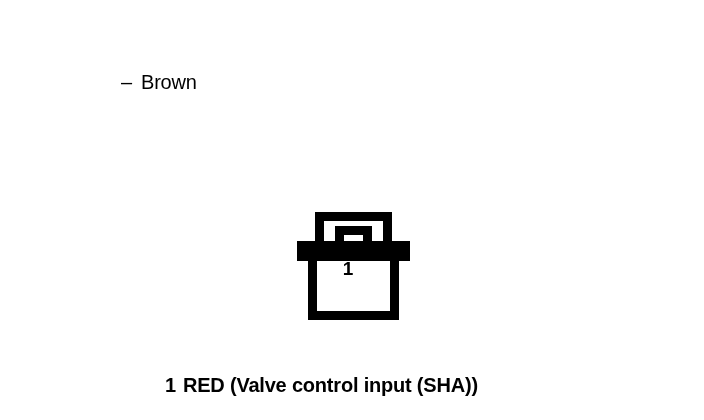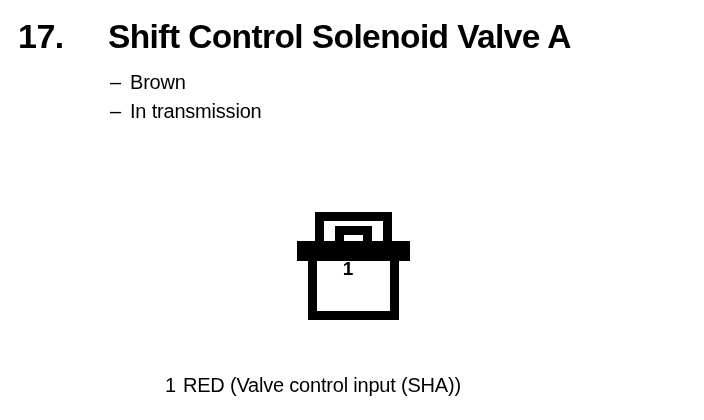--- a/index.html
+++ b/index.html
@@ -44,21 +44,21 @@
     letter-spacing: -0.6px;
     line-height: 44px;
     white-space: nowrap;
     transform: scaleX(0.985);
     transform-origin: left center;
   }
 
   
   #bullet-list {
     position: absolute;
-    left: 110px;
+    left: 121px;
     top: 68px;
     width: 520px;
   }
   .bullet-line {
     font-size: 20px;
     font-weight: normal;
     line-height: 29px;
     height: 29px;
     white-space: nowrap;
     letter-spacing: -0.2px;
@@ -89,46 +89,39 @@
     font-weight: bold;
     line-height: 22px;
   }
 
   
   #pin-caption {
     position: absolute;
     left: 165px;
     top: 372px;
     font-size: 20px;
-    font-weight: normal;
+    font-weight: bold;
     line-height: 26px;
     white-space: nowrap;
     letter-spacing: -0.2px;
   }
   .cap-num {
     display: inline-block;
     margin-right: 7px;
   }
 </style>
 </head>
 <body>
 
 <div id="page">
 
-  <div id="title-row">
-    <span id="item-number">17.</span>
-    <span id="title-text">Shift Control Solenoid Valve A</span>
-  </div>
 
   <div id="bullet-list">
     <div class="bullet-line">
       <span class="bullet-dash">–</span><span>Brown</span>
-    </div>
-    <div class="bullet-line">
-      <span class="bullet-dash">–</span><span>In transmission</span>
     </div>
   </div>
 
   <div id="connector">
     <svg width="132" height="128" viewBox="0 0 132 128">
 
       <path d="M 25 12 H 102 V 48 H 93 V 21 H 34 V 48 H 25 Z" fill="#000000"></path>
 
       <path d="M 45 26 H 82 V 48 H 73 V 35 H 54 V 48 H 45 Z" fill="#000000"></path>
 

